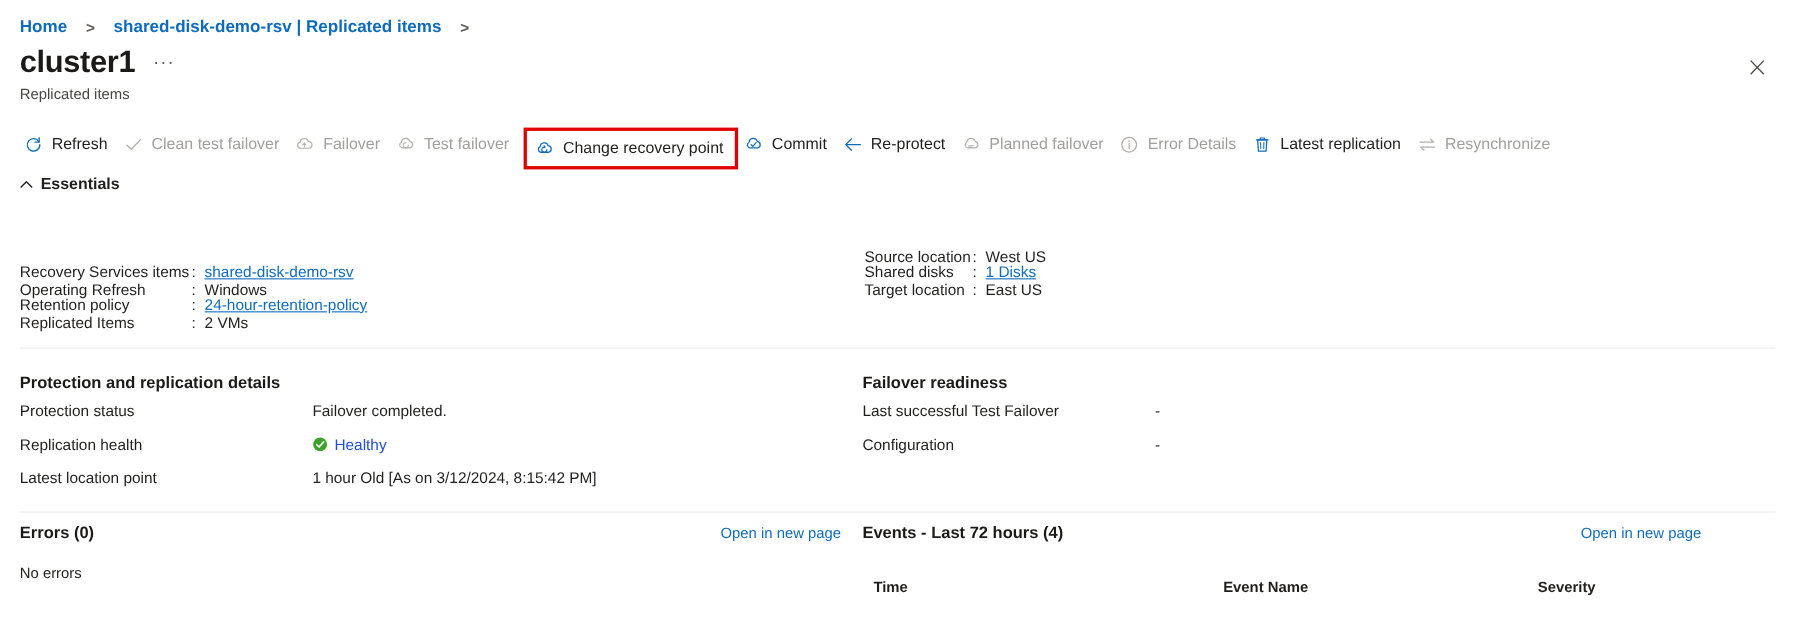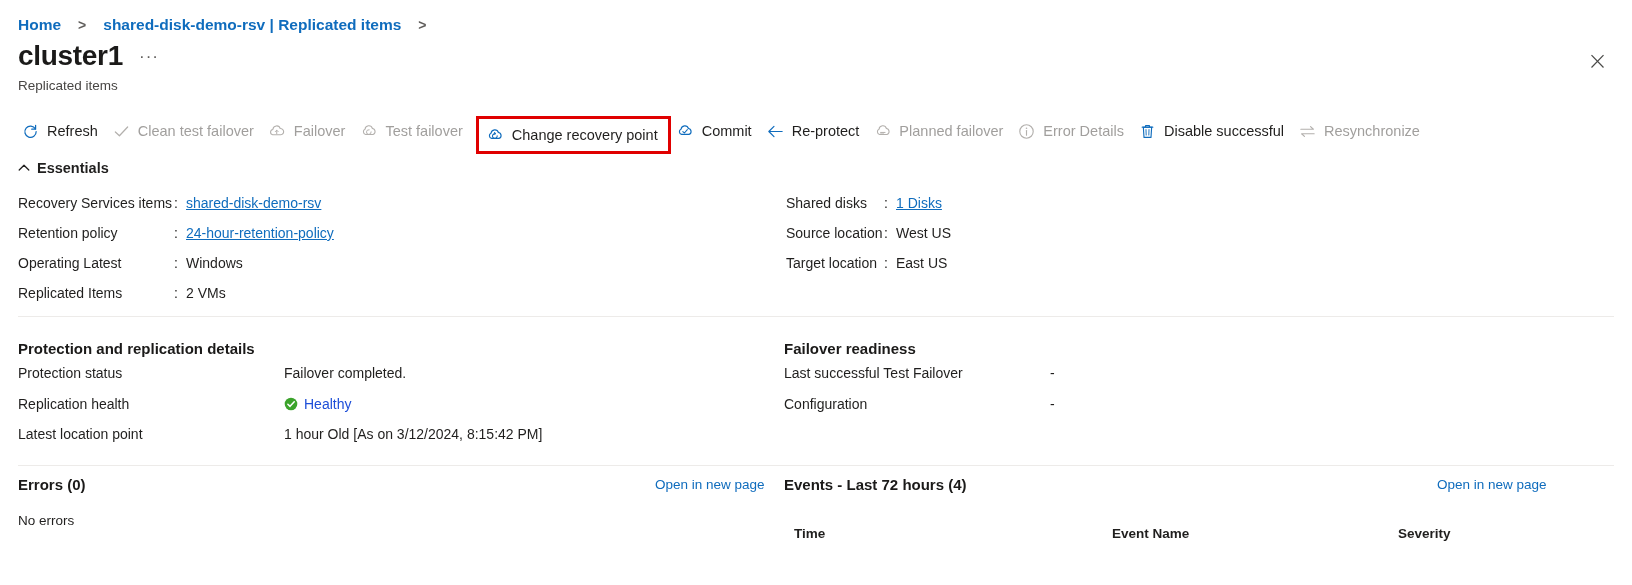--- a/index.html
+++ b/index.html
@@ -165,20 +165,21 @@
   }
   .ess-key { flex: 0 0 auto; }
   .ess-left .ess-key { width: 156px; }
   .ess-right .ess-key { width: 98px; }
   .ess-colon { width: 12px; flex: 0 0 12px; }
   .ess-val { }
   .link {
     color: #0f6cbd;
     text-decoration: underline;
     cursor: pointer;
+    margin-top: 44px;
   }
 
   
   .divider {
     position: absolute;
     left: 18px;
     right: 18px;
     height: 1px;
     background: #edebe9;
   }
@@ -341,21 +342,21 @@
 
   <div class="cmd">
     <span class="ico">
       <svg width="17" height="17" viewBox="0 0 18 18" aria-hidden="true">
         <path d="M3.4 4.4 L14.6 4.4" stroke="currentColor" stroke-width="1.2" stroke-linecap="round"></path>
         <path d="M7 4.3 L7 2.6 L11 2.6 L11 4.3" stroke="currentColor" stroke-width="1.2" fill="none" stroke-linejoin="round"></path>
         <path d="M4.6 4.5 L5.3 15.2 L12.7 15.2 L13.4 4.5 Z" stroke="currentColor" stroke-width="1.2" fill="none" stroke-linejoin="round"></path>
         <path d="M7.4 7 L7.6 12.8 M10.6 7 L10.4 12.8" stroke="currentColor" stroke-width="1" stroke-linecap="round"></path>
       </svg>
     </span>
-    <span class="lbl">Disable successful</span>
+    <span class="lbl">Latest replication</span>
   </div>
 
   <div class="cmd disabled">
     <span class="ico">
       <svg width="19" height="19" viewBox="0 0 20 20" aria-hidden="true">
         <path d="M3 7.6 L16 7.6 M13.2 4.9 L16.2 7.6" stroke="currentColor" stroke-width="1.25" fill="none" stroke-linecap="round" stroke-linejoin="round"></path>
         <path d="M17 12.4 L4 12.4 M6.8 15.1 L3.8 12.4" stroke="currentColor" stroke-width="1.25" fill="none" stroke-linecap="round" stroke-linejoin="round"></path>
       </svg>
     </span>
     <span class="lbl">Resynchronize</span>
@@ -377,21 +378,21 @@
     <span class="ess-key">Recovery Services items</span>
     <span class="ess-colon">:</span>
     <span class="ess-val link">shared-disk-demo-rsv</span>
   </div>
   <div class="ess-row">
     <span class="ess-key">Retention policy</span>
     <span class="ess-colon">:</span>
     <span class="ess-val link">24-hour-retention-policy</span>
   </div>
   <div class="ess-row">
-    <span class="ess-key">Operating Latest</span>
+    <span class="ess-key">Operating Refresh</span>
     <span class="ess-colon">:</span>
     <span class="ess-val">Windows</span>
   </div>
   <div class="ess-row">
     <span class="ess-key">Replicated Items</span>
     <span class="ess-colon">:</span>
     <span class="ess-val">2 VMs</span>
   </div>
 </div>
 

